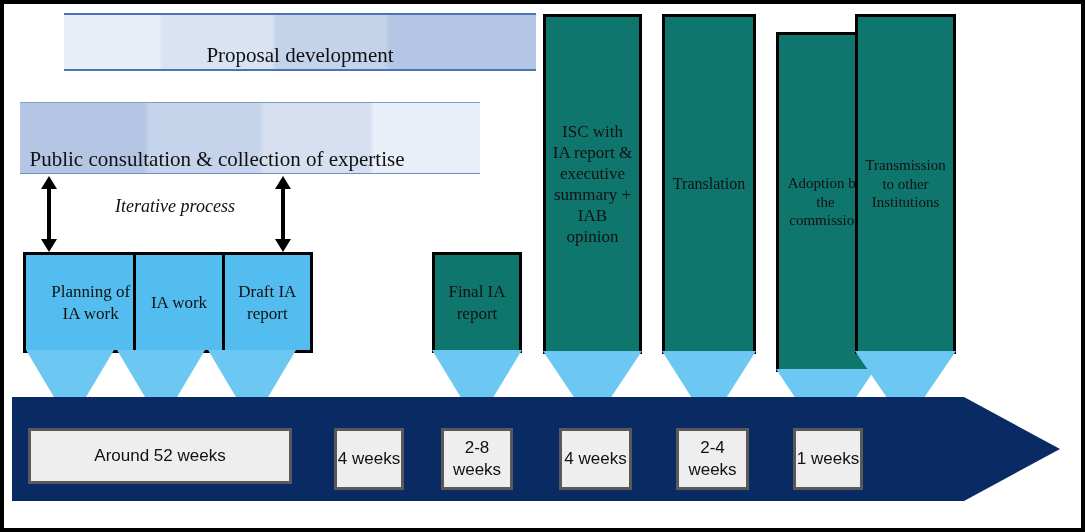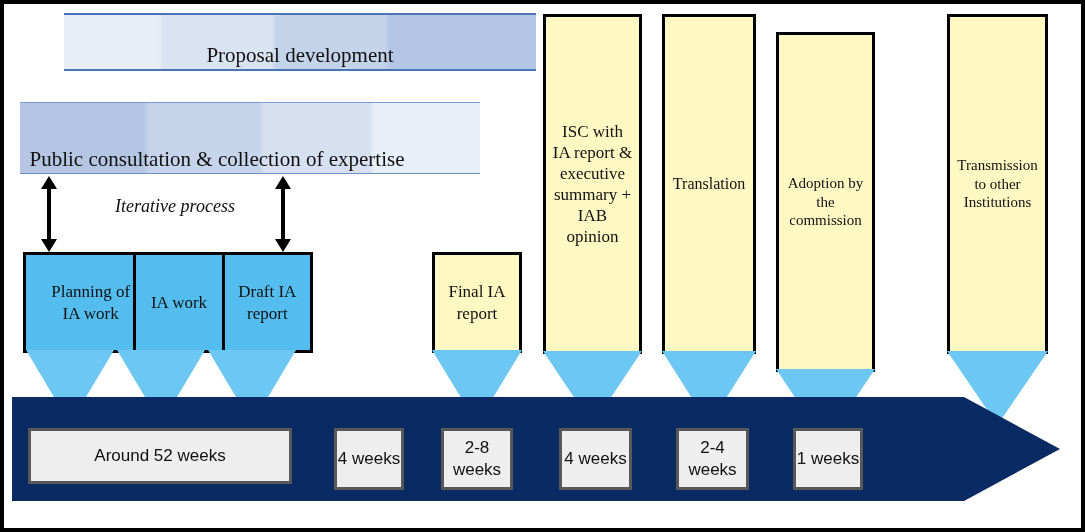--- a/index.html
+++ b/index.html
@@ -95,21 +95,21 @@
   .stage {
     position: absolute;
     box-sizing: border-box;
   }
   .stage .body {
     position: absolute;
     left: 0;
     top: 0;
     width: 100%;
     box-sizing: border-box;
-    background: #fef9c3;
+    background: #0f766e;
     border: 3px solid #000000;
     display: flex;
     align-items: center;
     justify-content: center;
     text-align: center;
     color: #111111;
     line-height: 1.24;
     font-family: "Liberation Serif", "DejaVu Serif", serif;
   }
   .stage .tip {
@@ -239,21 +239,21 @@
     <div class="tip" style="top:337px; height:74px;"></div>
   </div>
 
   <div class="stage" style="left:772px; top:28px; width:99px; height:410px;">
     <div class="body" style="height:340px; font-size:15px; padding:0 5px;">
       <span>Adoption by the commission</span>
     </div>
     <div class="tip" style="top:337px; height:74px;"></div>
   </div>
 
-  <div class="stage" style="left:943px; top:10px; width:101px; height:410px;padding-left:32px;">
+  <div class="stage" style="left:851px; top:10px; width:101px; height:410px;padding-left:32px;">
     <div class="body" style="height:340px; font-size:15px; padding:0 5px;">
       <span>Transmission to other Institutions</span>
     </div>
     <div class="tip" style="top:337px; height:74px;"></div>
   </div>
 
   <div id="timeline-bar"></div>
 
   <div class="chip" style="left:24px;  top:424px; width:264px; height:56px;">
     <span>Around 52 weeks</span>

